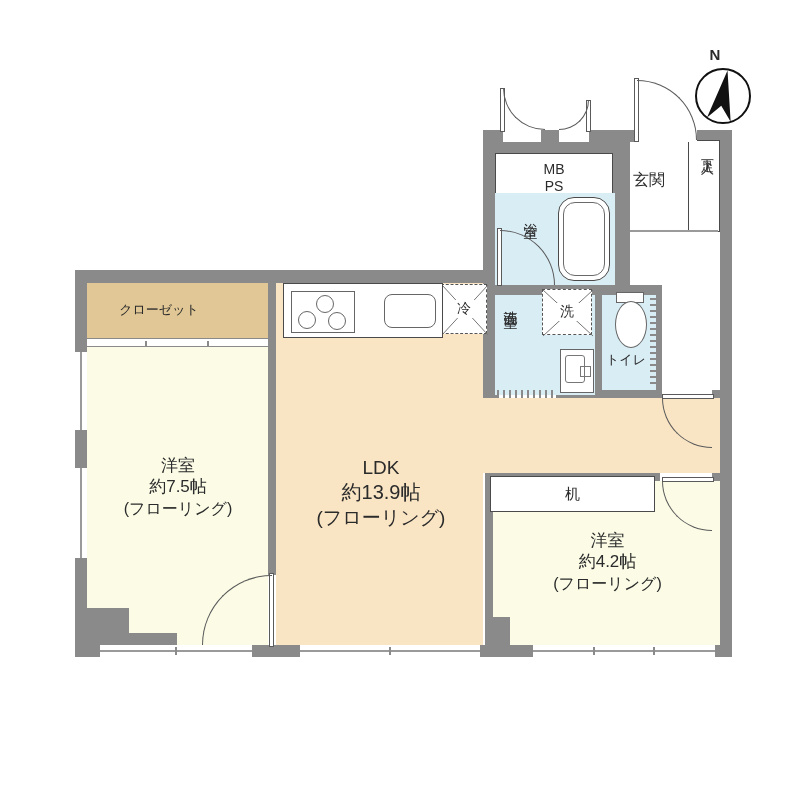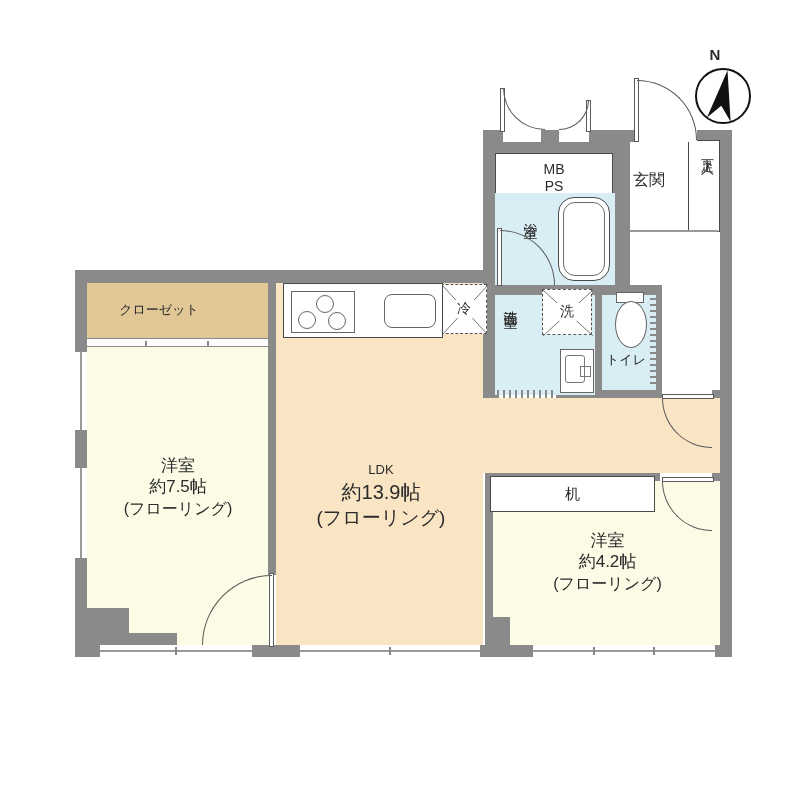--- a/index.html
+++ b/index.html
@@ -186,21 +186,21 @@
   <div class="leaf" style="left:269px;top:573px;width:5px;height:74px;"></div>
   <div class="arc arc-tl" style="left:202px;top:575px;width:70px;height:70px;"></div>
 
 
   <div class="lbl" style="left:92px;top:455px;width:172px;font-size:17px;">
     <span>洋室</span><br>
     <span>約7.5帖</span><br>
     <span style="font-size:16px;">(フローリング)</span>
   </div>
   <div class="lbl" style="left:286px;top:455px;width:190px;font-size:20px;">
-    <span style="font-size:13px;">LDK</span><br>
+    <span style="font-size:19px;">LDK</span><br>
     <span>約13.9帖</span><br>
     <span style="font-size:19px;">(フローリング)</span>
   </div>
   <div class="lbl" style="left:500px;top:530px;width:215px;font-size:17px;">
     <span>洋室</span><br>
     <span>約4.2帖</span><br>
     <span style="font-size:16px;">(フローリング)</span>
   </div>
   <div class="lbl" style="left:87px;top:302px;width:144px;font-size:13px;">クローゼット</div>
   <div class="lbl" style="left:620px;top:170px;width:58px;font-size:16px;">玄関</div>

